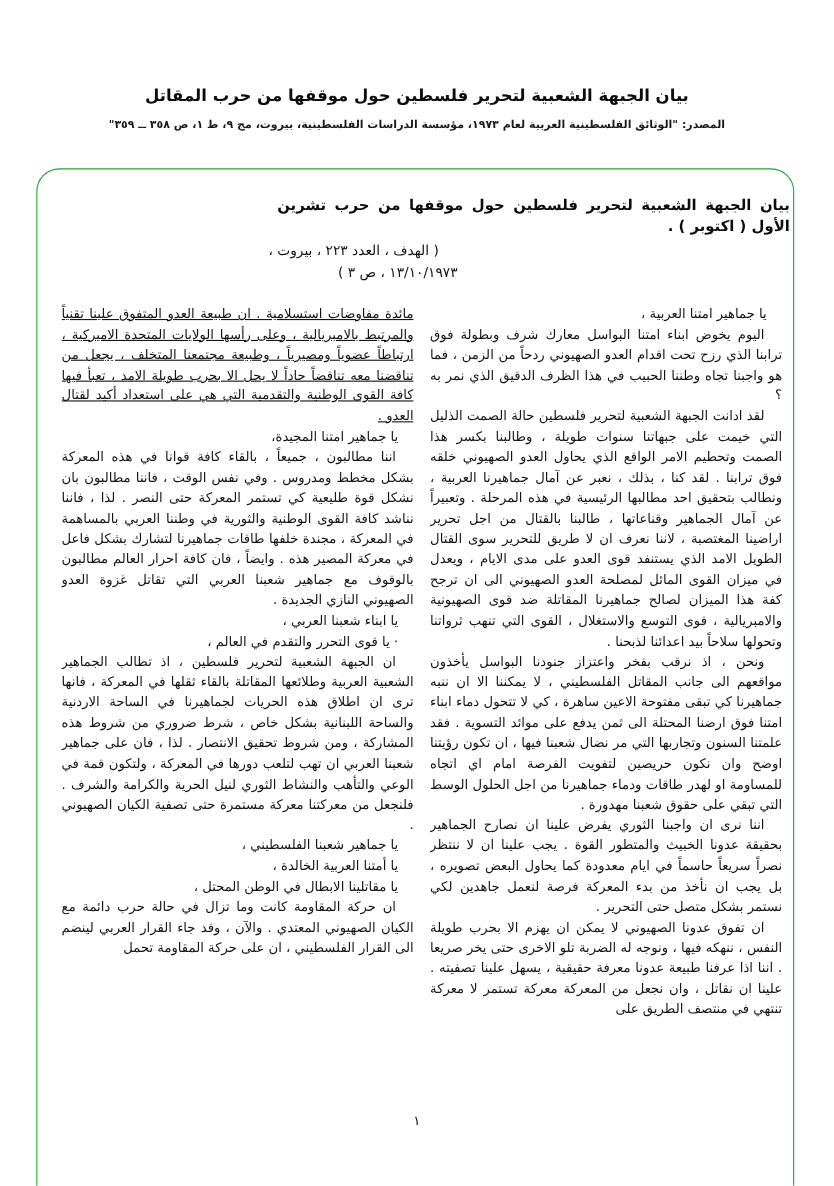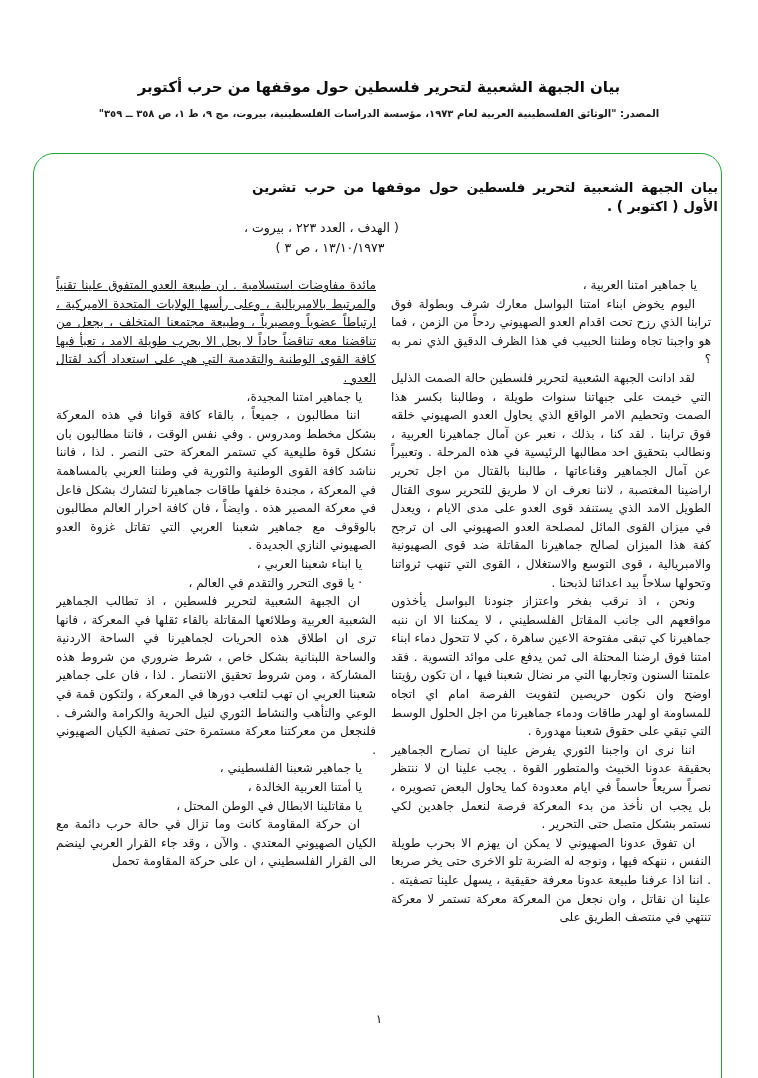--- a/index.html
+++ b/index.html
@@ -40,21 +40,21 @@
     text-align: justify;
     color: #0d0d0d;
   }
   .citation {
     position: absolute;
     left: 210px; top: 64px; width: 202px;
     font-size: 12.5px; line-height: 20px;
     color: #111;
   }
   .citation .cit-line1 { text-align: left; }
-  .citation .cit-line2 { text-align: center; padding-right: 30px; }
+  .citation .cit-line2 { text-align: right; padding-right: 30px; }
   .doc-body {
     position: absolute;
     top: 122px; right: 10px;
     width: 655px; height: 703px;
     display: flex;
     gap: 15px;
   }
   .col {
     width: 320px; height: 100%;
     overflow: hidden;
@@ -71,21 +71,21 @@
     position: absolute;
     top: 1012px; left: 0; right: 0;
     text-align: center;
     font-size: 12px;
     color: #111;
   }
 </style>
 </head>
 <body>
 
-<div class="header-title">بيان الجبهة الشعبية لتحرير فلسطين حول موقفها من حرب أكتوبر</div>
+<div class="header-title">بيان الجبهة الشعبية لتحرير فلسطين حول موقفها من حرب المقاتل</div>
 <div class="source-line">المصدر: "الوثائق الفلسطينية العربية لعام ١٩٧٣، مؤسسة الدراسات الفلسطينية، بيروت، مج ٩، ط ١، ص ٣٥٨ ــ ٣٥٩"</div>
 
 <div class="doc-frame" style="border-color: rgb(31, 167, 51);">
   <div class="doc-title">بيان الجبهة الشعبية لتحرير فلسطين حول موقفها من حرب تشرين الأول ( اكتوبر ) .</div>
   <div class="citation">
     <div class="cit-line1">( الهدف ، العدد ٢٢٣ ، بيروت ،</div>
     <div class="cit-line2">١٣/١٠/١٩٧٣ ، ص ٣ )</div>
   </div>
   <div class="doc-body">
     <div class="col">

